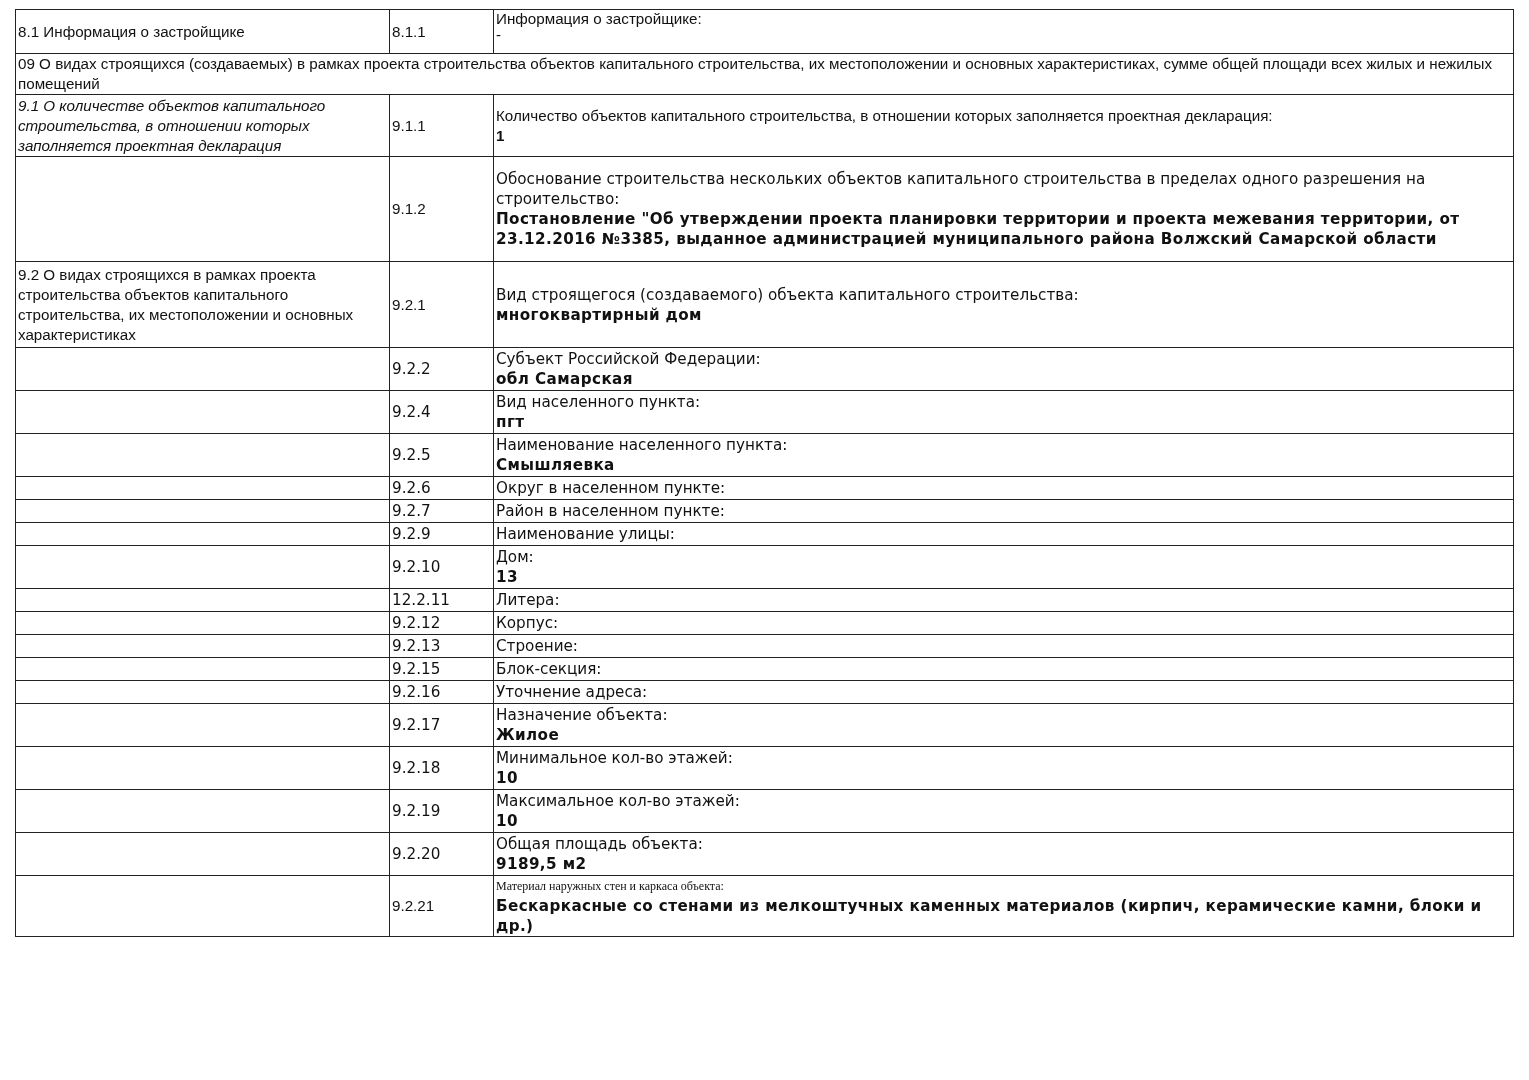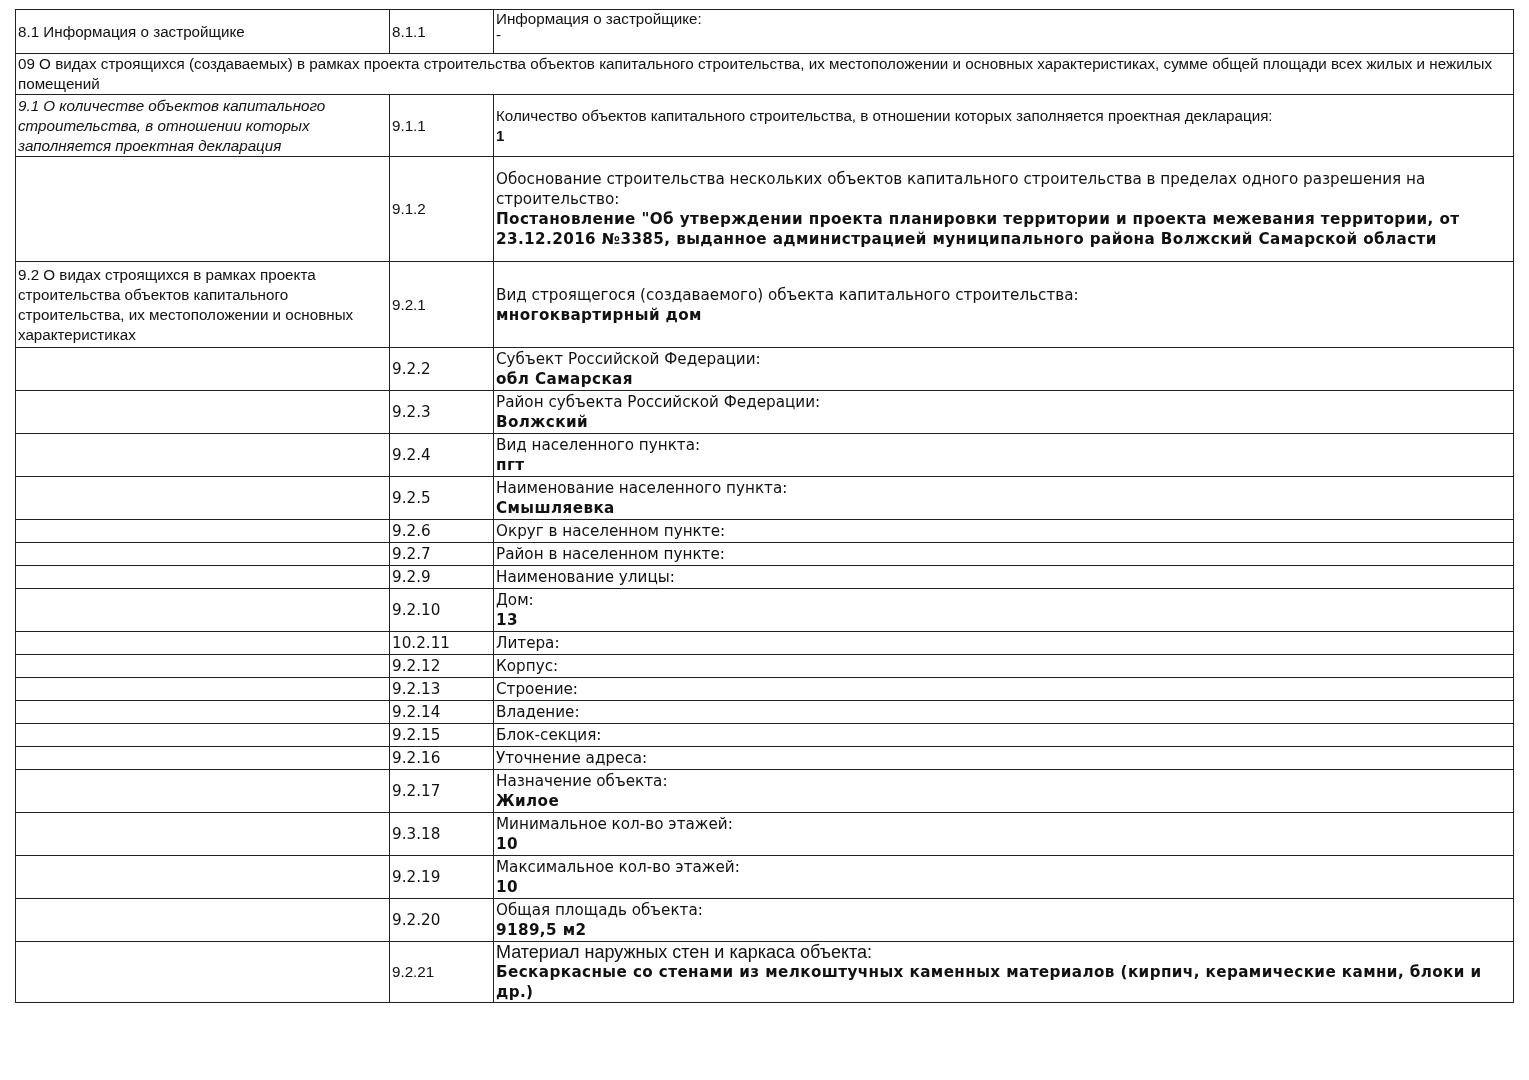--- a/index.html
+++ b/index.html
@@ -47,22 +47,22 @@
       vertical-align: top;
       line-height: 17px;
       padding-top: 3px;
       padding-bottom: 1px;
     }
     .narrow-font {
       font-family: "Liberation Sans", sans-serif;
       font-size: 15.5px;
     }
     .last-row .lbl {
-      font-size: 18px;
-      font-family: Liberation Sans, sans-serif;
+      font-size: 12px;
+      font-family: Liberation Serif, serif;
     }
     .row-8-1 td { height: 43px; }
     .row-9-1-1 td { height: 61px; }
     .row-9-1-2 td { height: 104px; margin-top: 48px; }
     .row-9-2-1 td { height: 85px; }
     .row-2line td { height: 42px; }
     .row-1line td { height: 22px; }
     .row-9-2-21 td { height: 60px; }
   </style>
 </head>
@@ -119,28 +119,20 @@
 
       <tr class="row-2line">
         <td></td>
         <td>9.2.2</td>
         <td>
           <span class="lbl">Субъект Российской Федерации:</span>
           <span class="val">обл Самарская</span>
         </td>
       </tr>
 
-      <tr class="row-2line">
-        <td></td>
-        <td>9.2.3</td>
-        <td>
-          <span class="lbl">Район субъекта Российской Федерации:</span>
-          <span class="val">Волжский</span>
-        </td>
-      </tr>
 
       <tr class="row-2line">
         <td></td>
         <td>9.2.4</td>
         <td>
           <span class="lbl">Вид населенного пункта:</span>
           <span class="val">пгт</span>
         </td>
       </tr>
 
@@ -182,21 +174,21 @@
         <td></td>
         <td>9.2.10</td>
         <td>
           <span class="lbl">Дом:</span>
           <span class="val">13</span>
         </td>
       </tr>
 
       <tr class="row-1line">
         <td></td>
-        <td>10.2.11</td>
+        <td>12.2.11</td>
         <td>
           <span class="lbl">Литера:</span>
         </td>
       </tr>
 
       <tr class="row-1line">
         <td></td>
         <td>9.2.12</td>
         <td>
           <span class="lbl">Корпус:</span>
@@ -204,27 +196,20 @@
       </tr>
 
       <tr class="row-1line">
         <td></td>
         <td>9.2.13</td>
         <td>
           <span class="lbl">Строение:</span>
         </td>
       </tr>
 
-      <tr class="row-1line">
-        <td></td>
-        <td>9.2.14</td>
-        <td>
-          <span class="lbl">Владение:</span>
-        </td>
-      </tr>
 
       <tr class="row-1line">
         <td></td>
         <td>9.2.15</td>
         <td>
           <span class="lbl">Блок-секция:</span>
         </td>
       </tr>
 
       <tr class="row-1line">
@@ -239,21 +224,21 @@
         <td></td>
         <td>9.2.17</td>
         <td>
           <span class="lbl">Назначение объекта:</span>
           <span class="val">Жилое</span>
         </td>
       </tr>
 
       <tr class="row-2line">
         <td></td>
-        <td>9.3.18</td>
+        <td>9.2.18</td>
         <td>
           <span class="lbl">Минимальное кол-во этажей:</span>
           <span class="val">10</span>
         </td>
       </tr>
 
       <tr class="row-2line">
         <td></td>
         <td>9.2.19</td>
         <td>

